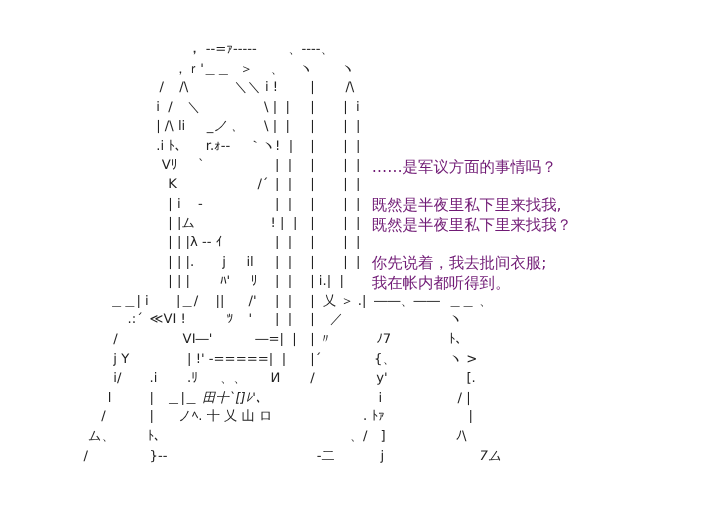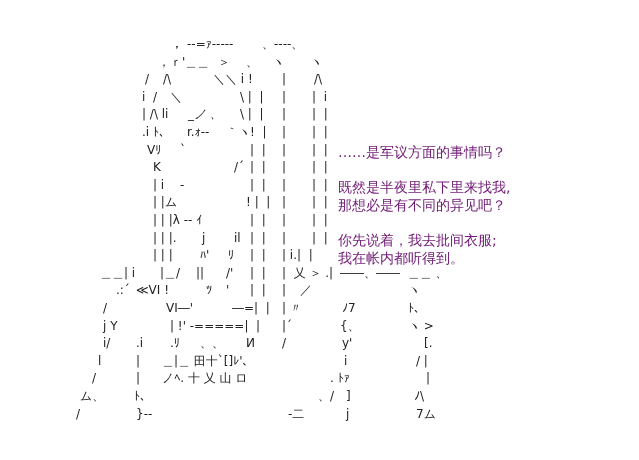--- a/index.html
+++ b/index.html
@@ -20,30 +20,30 @@
     <div class="row" style="top: 53.6px;"><span class="seg" style="left: 158px;">，ｒ'</span><span class="seg" style="left: 185px;">＿＿</span><span class="seg" style="left: 218px;">＞</span><span class="seg" style="left: 246px;">、</span><span class="seg" style="left: 272px;">ヽ</span><span class="seg" style="left: 310px;">ヽ</span></div>
     <div class="row" style="top: 71.2px;"><span class="seg" style="left: 145px;">/</span><span class="seg" style="left: 163px;">/\</span><span class="seg" style="left: 213px;">＼＼ i !</span><span class="seg" style="left: 282px;">|</span><span class="seg" style="left: 314px;">/\</span></div>
     <div class="row" style="top: 88.8px;"><span class="seg" style="left: 142px;">i</span><span class="seg" style="left: 153px;">/</span><span class="seg" style="left: 170px;">＼</span><span class="seg" style="left: 240px;">\ |  |</span><span class="seg" style="left: 282px;">|</span><span class="seg" style="left: 312px;">|  i</span></div>
     <div class="row" style="top: 106.4px;"><span class="seg" style="left: 142px;">| /\ li</span><span class="seg" style="left: 188px; font-style: italic;">_ノ 、</span><span class="seg" style="left: 240px;">\ |  |</span><span class="seg" style="left: 282px;">|</span><span class="seg" style="left: 312px;">|  |</span></div>
     <div class="row" style="top: 124px;"><span class="seg" style="left: 142px;">.i ﾄ、</span><span class="seg" style="left: 187px;">r.ｫ‐‐</span><span class="seg" style="left: 226px;">｀ヽ!  |</span><span class="seg" style="left: 282px;">|</span><span class="seg" style="left: 312px;">|  |</span></div>
     <div class="row" style="top: 141.6px;"><span class="seg" style="left: 147px;">Vﾘ</span><span class="seg" style="left: 180px;">`</span><span class="seg" style="left: 250px;">|  |</span><span class="seg" style="left: 282px;">|</span><span class="seg" style="left: 312px;">|  |</span></div>
     <div class="row" style="top: 159.2px;"><span class="seg" style="left: 153px;">K</span><span class="seg" style="left: 234px;">/´</span><span class="seg" style="left: 250px;">|  |</span><span class="seg" style="left: 282px;">|</span><span class="seg" style="left: 312px;">|  |</span></div>
     <div class="row" style="top: 176.8px;"><span class="seg" style="left: 153px;">| i</span><span class="seg" style="left: 180px;">‐</span><span class="seg" style="left: 250px;">|  |</span><span class="seg" style="left: 282px;">|</span><span class="seg" style="left: 312px;">|  |</span></div>
     <div class="row" style="top: 194.4px;"><span class="seg" style="left: 153px;">| |ム</span><span class="seg" style="left: 246px;">! |  |</span><span class="seg" style="left: 282px;">|</span><span class="seg" style="left: 312px;">|  |</span></div>
     <div class="row" style="top: 212px;"><span class="seg" style="left: 153px;">| | |λ ‐‐ ｲ</span><span class="seg" style="left: 250px;">|  |</span><span class="seg" style="left: 282px;">|</span><span class="seg" style="left: 312px;">|  |</span></div>
-    <div class="row" style="top: 229.6px;"><span class="seg" style="left: 153px;">| | |.</span><span class="seg" style="left: 202px;">j</span><span class="seg" style="left: 234px;">il</span><span class="seg" style="left: 250px;">|  |</span><span class="seg" style="left: 282px;">|</span><span class="seg" style="left: 312px;">|  |</span></div>
+    <div class="row" style="top: 229.6px;"><span class="seg" style="left: 153px;">| | |.</span><span class="seg" style="left: 202px;">j</span><span class="seg" style="left: 224px;">il</span><span class="seg" style="left: 250px;">|  |</span><span class="seg" style="left: 282px;">|</span><span class="seg" style="left: 312px;">|  |</span></div>
     <div class="row" style="top: 247.2px;"><span class="seg" style="left: 153px;">| | |</span><span class="seg" style="left: 200px;">ﾊ'</span><span class="seg" style="left: 228px;">ﾘ</span><span class="seg" style="left: 250px;">|  |</span><span class="seg" style="left: 282px;">| i.|  |</span></div>
     <div class="row" style="top: 264.8px;"><span class="seg" style="left: 100px;">＿＿| i</span><span class="seg" style="left: 160px;">|＿/</span><span class="seg" style="left: 196px;">||</span><span class="seg" style="left: 226px;">/'</span><span class="seg" style="left: 250px;">|  |</span><span class="seg" style="left: 282px;">|  乂 ＞ .|</span><span class="seg" style="left: 340px;">――、――  ＿＿ 、</span></div>
     <div class="row" style="top: 282.4px;"><span class="seg" style="left: 116px;">.:´</span><span class="seg" style="left: 136px;">≪VI !</span><span class="seg" style="left: 206px;">ﾂ</span><span class="seg" style="left: 226px;">'</span><span class="seg" style="left: 250px;">|  |</span><span class="seg" style="left: 282px;">|</span><span class="seg" style="left: 300px;">／</span><span class="seg" style="left: 408px;">ヽ</span></div>
     <div class="row" style="top: 300px;"><span class="seg" style="left: 103px;">/</span><span class="seg" style="left: 166px;">VI―'</span><span class="seg" style="left: 232px;">―=|  |</span><span class="seg" style="left: 282px;">| 〃</span><span class="seg" style="left: 342px;">ﾉ7</span><span class="seg" style="left: 408px;">ﾄ、</span></div>
     <div class="row" style="top: 317.6px;"><span class="seg" style="left: 103px;">j Y</span><span class="seg" style="left: 170px;">| !' ‐=====|  |</span><span class="seg" style="left: 282px;">|´</span><span class="seg" style="left: 340px;">{、</span><span class="seg" style="left: 408px;">ヽ &gt;</span></div>
     <div class="row" style="top: 335.2px;"><span class="seg" style="left: 103px;">i/</span><span class="seg" style="left: 136px;">.i</span><span class="seg" style="left: 170px;">.ﾘ</span><span class="seg" style="left: 200px;">、、</span><span class="seg" style="left: 246px;">И</span><span class="seg" style="left: 282px;">/</span><span class="seg" style="left: 342px;">y'</span><span class="seg" style="left: 424px;">[.</span></div>
-    <div class="row" style="top: 352.8px;"><span class="seg" style="left: 98px;">l</span><span class="seg" style="left: 136px;">|</span><span class="seg" style="left: 162px;">＿|＿ 田十`[]ﾚ'、</span><span class="seg" style="left: 344px;">i</span><span class="seg" style="left: 416px;">/ |</span></div>
+    <div class="row" style="top: 352.8px;"><span class="seg" style="left: 98px;">l</span><span class="seg" style="left: 136px;">|</span><span class="seg" style="left: 152px; font-style: italic;">＿|＿ 田十`[]ﾚ'、</span><span class="seg" style="left: 344px;">i</span><span class="seg" style="left: 416px;">/ |</span></div>
     <div class="row" style="top: 370.4px;"><span class="seg" style="left: 92px;">/</span><span class="seg" style="left: 136px;">|</span><span class="seg" style="left: 162px; text-align: right;">ノﾍ. 十 乂 山 ロ</span><span class="seg" style="left: 330px;">. ﾄｧ</span><span class="seg" style="left: 426px;">|</span></div>
     <div class="row" style="top: 388px;"><span class="seg" style="left: 80px;">ム、</span><span class="seg" style="left: 134px;">ﾄ、</span><span class="seg" style="left: 318px;">、/</span><span class="seg" style="left: 346px;">]</span><span class="seg" style="left: 414px;">ﾉ\</span></div>
-    <div class="row" style="top: 405.6px;"><span class="seg" style="left: 76px;">/</span><span class="seg" style="left: 136px;">}‐‐</span><span class="seg" style="left: 288px;">‐二</span><span class="seg" style="left: 346px;">j</span><span class="seg" style="left: 416px;">7ム</span></div>
+    <div class="row" style="top: 405.6px;"><span class="seg" style="left: 76px;">/</span><span class="seg" style="left: 136px;">}‐‐</span><span class="seg" style="left: 288px;">‐二</span><span class="seg" style="left: 346px;">j</span><span class="seg" style="left: 436px; font-style: italic;">7ム</span></div>
   </div>
 
 <div class="dlg" style="top:144px">……是军议方面的事情吗？</div>
 <div class="dlg" style="top:179px">既然是半夜里私下里来找我,</div>
-<div class="dlg" style="top:197px">那想必是有不同的异见吧？</div>
+<div class="dlg" style="top:197px">既然是半夜里私下里来找我？</div>
 <div class="dlg" style="top:232px">你先说着，我去批间衣服;</div>
 <div class="dlg" style="top:250px">我在帐内都听得到。</div>
 
 </body></html>

